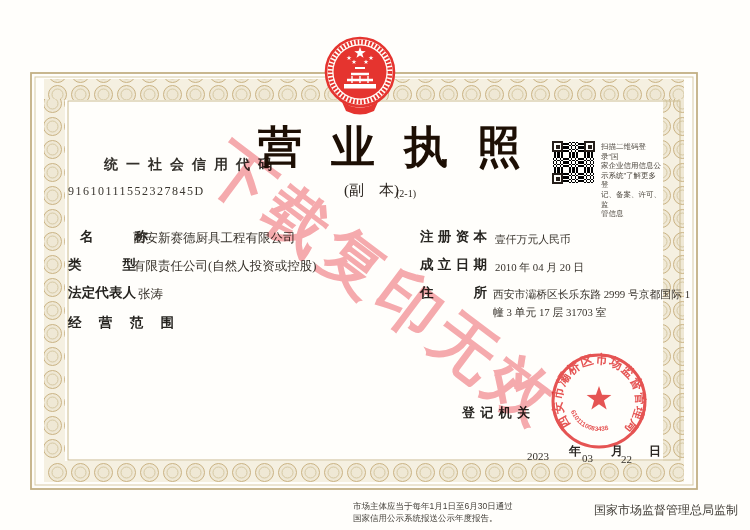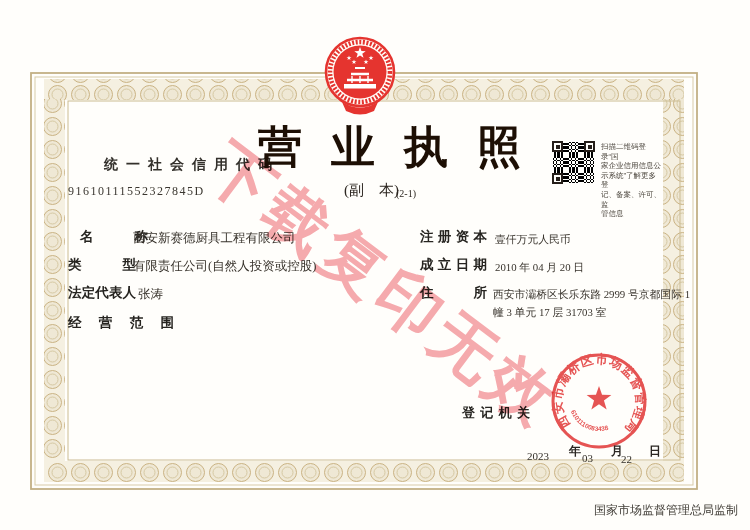--- a/index.html
+++ b/index.html
@@ -160,15 +160,17 @@
 
   <span class="abs date-num" style="left:527px;top:450px;">2023</span>
   <span class="abs date-unit" style="left:569px;top:443px;">年</span>
   <span class="abs date-num" style="left:582px;top:452px;">03</span>
   <span class="abs date-unit" style="left:611px;top:443px;">月</span>
   <span class="abs date-num" style="left:621px;top:453px;">22</span>
   <span class="abs date-unit" style="left:649px;top:443px;">日</span>
 
   <div class="abs watermark">下载复印无效</div>
 
+  <div class="abs footer-mid">市场主体应当于每年1月1日至6月30日通过
+国家信用公示系统报送公示年度报告。</div>
   <div class="abs footer-right">国家市场监督管理总局监制</div>
 
 </div>
 
 </body></html>

